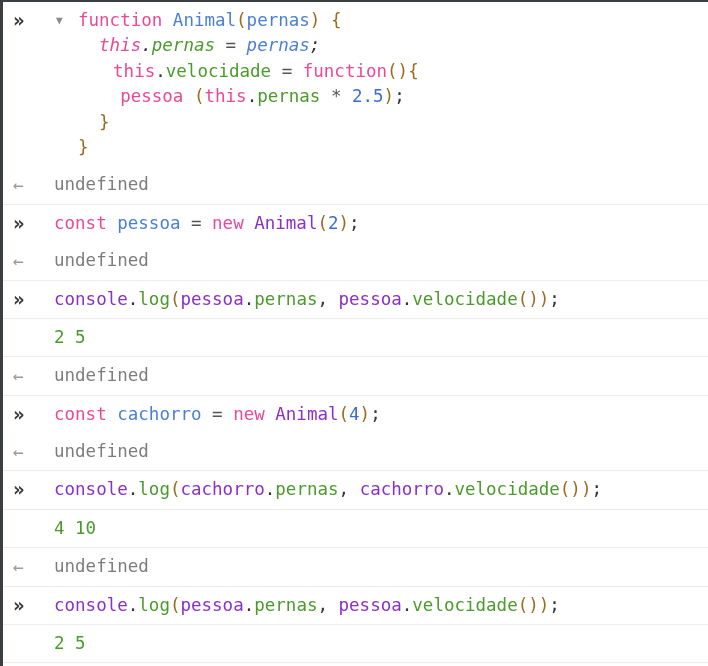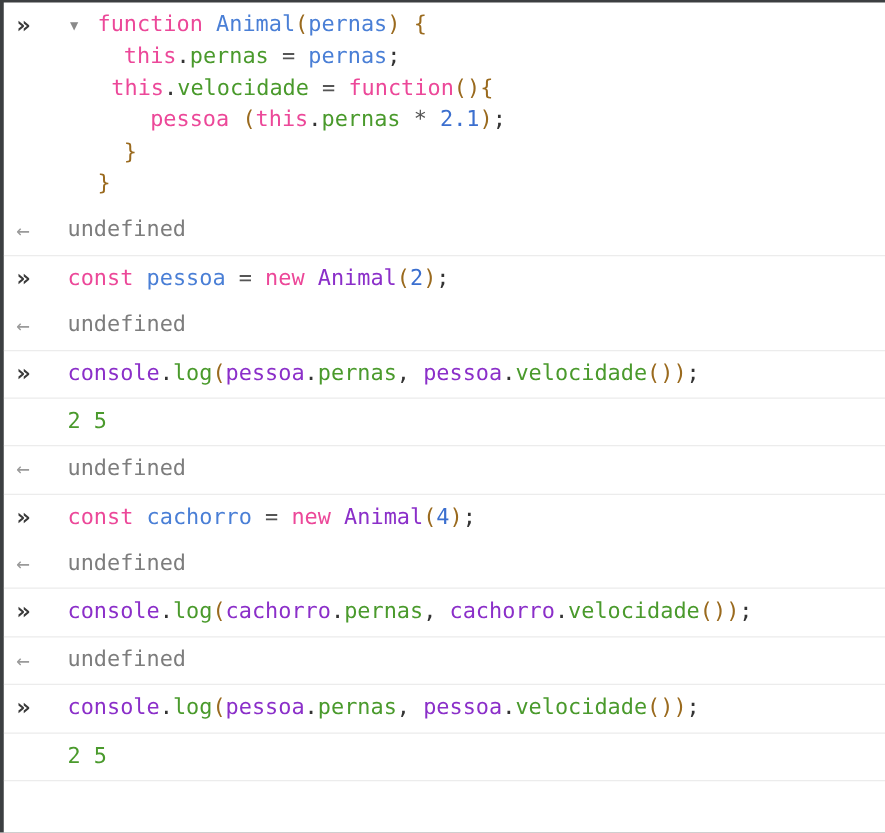--- a/index.html
+++ b/index.html
@@ -37,23 +37,23 @@
   .op { color:#555; }
   .punc { color:#333; }
 </style>
 </head>
 <body>
 
 <div class="frame">
   <div id="console-log">
       <div class="msg nosep" style="padding-top: 6px; padding-bottom: 6px;">
         <div class="line"><span class="gutter"><span class="prompt-icon">»</span></span><span class="tri">▼</span><span class="code" style="left: 75px;"><span class="kw">function</span><span class="op"> </span><span class="def">Animal</span><span class="br">(</span><span class="def">pernas</span><span class="br">)</span><span class="op"> </span><span class="br">{</span></span></div>
-        <div class="line"><span class="code" style="left: 75px;"><span class="op">  </span><span class="kw">this</span><span class="punc">.</span><span class="prop">pernas</span><span class="op"> = </span><span class="def">pernas</span><span class="punc">;</span></span></div>
-        <div class="line"><span class="code" style="left: 65px;"><span class="op">  </span><span class="kw">this</span><span class="punc">.</span><span class="prop">velocidade</span><span class="op"> = </span><span class="kw">function</span><span class="br">()</span><span class="br">{</span></span></div>
-        <div class="line"><span class="code" style="left: 75px;"><span class="op">    </span><span class="kw">pessoa</span><span class="op"> </span><span class="br">(</span><span class="kw">this</span><span class="punc">.</span><span class="prop">pernas</span><span class="op"> * </span><span class="num">2.1</span><span class="br">)</span><span class="punc">;</span></span></div>
+        <div class="line"><span class="code" style="left: 75px; font-style: italic;"><span class="op">  </span><span class="kw">this</span><span class="punc">.</span><span class="prop">pernas</span><span class="op"> = </span><span class="def">pernas</span><span class="punc">;</span></span></div>
+        <div class="line"><span class="code" style="left: 89px;"><span class="op">  </span><span class="kw">this</span><span class="punc">.</span><span class="prop">velocidade</span><span class="op"> = </span><span class="kw">function</span><span class="br">()</span><span class="br">{</span></span></div>
+        <div class="line"><span class="code" style="left: 75px;"><span class="op">    </span><span class="kw">pessoa</span><span class="op"> </span><span class="br">(</span><span class="kw">this</span><span class="punc">.</span><span class="prop">pernas</span><span class="op"> * </span><span class="num">2.5</span><span class="br">)</span><span class="punc">;</span></span></div>
         <div class="line"><span class="code" style="left: 75px;"><span class="op">  </span><span class="br">}</span></span></div>
         <div class="line"><span class="code" style="left: 75px;"><span class="br">}</span></span></div>
       </div>
       <div class="msg" style="padding-top: 6px; padding-bottom: 6px;">
         <div class="line"><span class="gutter"><span class="return-icon">←</span></span><span class="code"><span class="undef">undefined</span></span></div>
       </div>
       <div class="msg nosep" style="padding-top: 6px; padding-bottom: 6px;">
         <div class="line"><span class="gutter"><span class="prompt-icon">»</span></span><span class="code"><span class="kw">const</span><span class="op"> </span><span class="def">pessoa</span><span class="op"> = </span><span class="kw">new</span><span class="op"> </span><span class="fn">Animal</span><span class="br">(</span><span class="num">2</span><span class="br">)</span><span class="punc">;</span></span></div>
       </div>
       <div class="msg" style="padding-top: 6px; padding-bottom: 6px;">
@@ -71,20 +71,23 @@
       <div class="msg nosep" style="padding-top: 6px; padding-bottom: 6px;">
         <div class="line"><span class="gutter"><span class="prompt-icon">»</span></span><span class="code"><span class="kw">const</span><span class="op"> </span><span class="def">cachorro</span><span class="op"> = </span><span class="kw">new</span><span class="op"> </span><span class="fn">Animal</span><span class="br">(</span><span class="num">4</span><span class="br">)</span><span class="punc">;</span></span></div>
       </div>
       <div class="msg" style="padding-top: 6px; padding-bottom: 6px;">
         <div class="line"><span class="gutter"><span class="return-icon">←</span></span><span class="code"><span class="undef">undefined</span></span></div>
       </div>
       <div class="msg" style="padding-top: 6px; padding-bottom: 6px;">
         <div class="line"><span class="gutter"><span class="prompt-icon">»</span></span><span class="code"><span class="fn">console</span><span class="punc">.</span><span class="prop">log</span><span class="br">(</span><span class="fn">cachorro</span><span class="punc">.</span><span class="prop">pernas</span><span class="punc">,</span><span class="op"> </span><span class="fn">cachorro</span><span class="punc">.</span><span class="prop">velocidade</span><span class="br">()</span><span class="br">)</span><span class="punc">;</span></span></div>
       </div>
       <div class="msg" style="padding-top: 6px; padding-bottom: 6px;">
+        <div class="line"><span class="gutter"></span><span class="code"><span class="out">4 10</span></span></div>
+      </div>
+      <div class="msg" style="padding-top: 6px; padding-bottom: 6px;">
         <div class="line"><span class="gutter"><span class="return-icon">←</span></span><span class="code"><span class="undef">undefined</span></span></div>
       </div>
       <div class="msg" style="padding-top: 6px; padding-bottom: 6px;">
         <div class="line"><span class="gutter"><span class="prompt-icon">»</span></span><span class="code"><span class="fn">console</span><span class="punc">.</span><span class="prop">log</span><span class="br">(</span><span class="fn">pessoa</span><span class="punc">.</span><span class="prop">pernas</span><span class="punc">,</span><span class="op"> </span><span class="fn">pessoa</span><span class="punc">.</span><span class="prop">velocidade</span><span class="br">()</span><span class="br">)</span><span class="punc">;</span></span></div>
       </div>
       <div class="msg" style="padding-top: 6px; padding-bottom: 6px;">
         <div class="line"><span class="gutter"></span><span class="code"><span class="out">2 5</span></span></div>
       </div>
     </div>
 </div>

